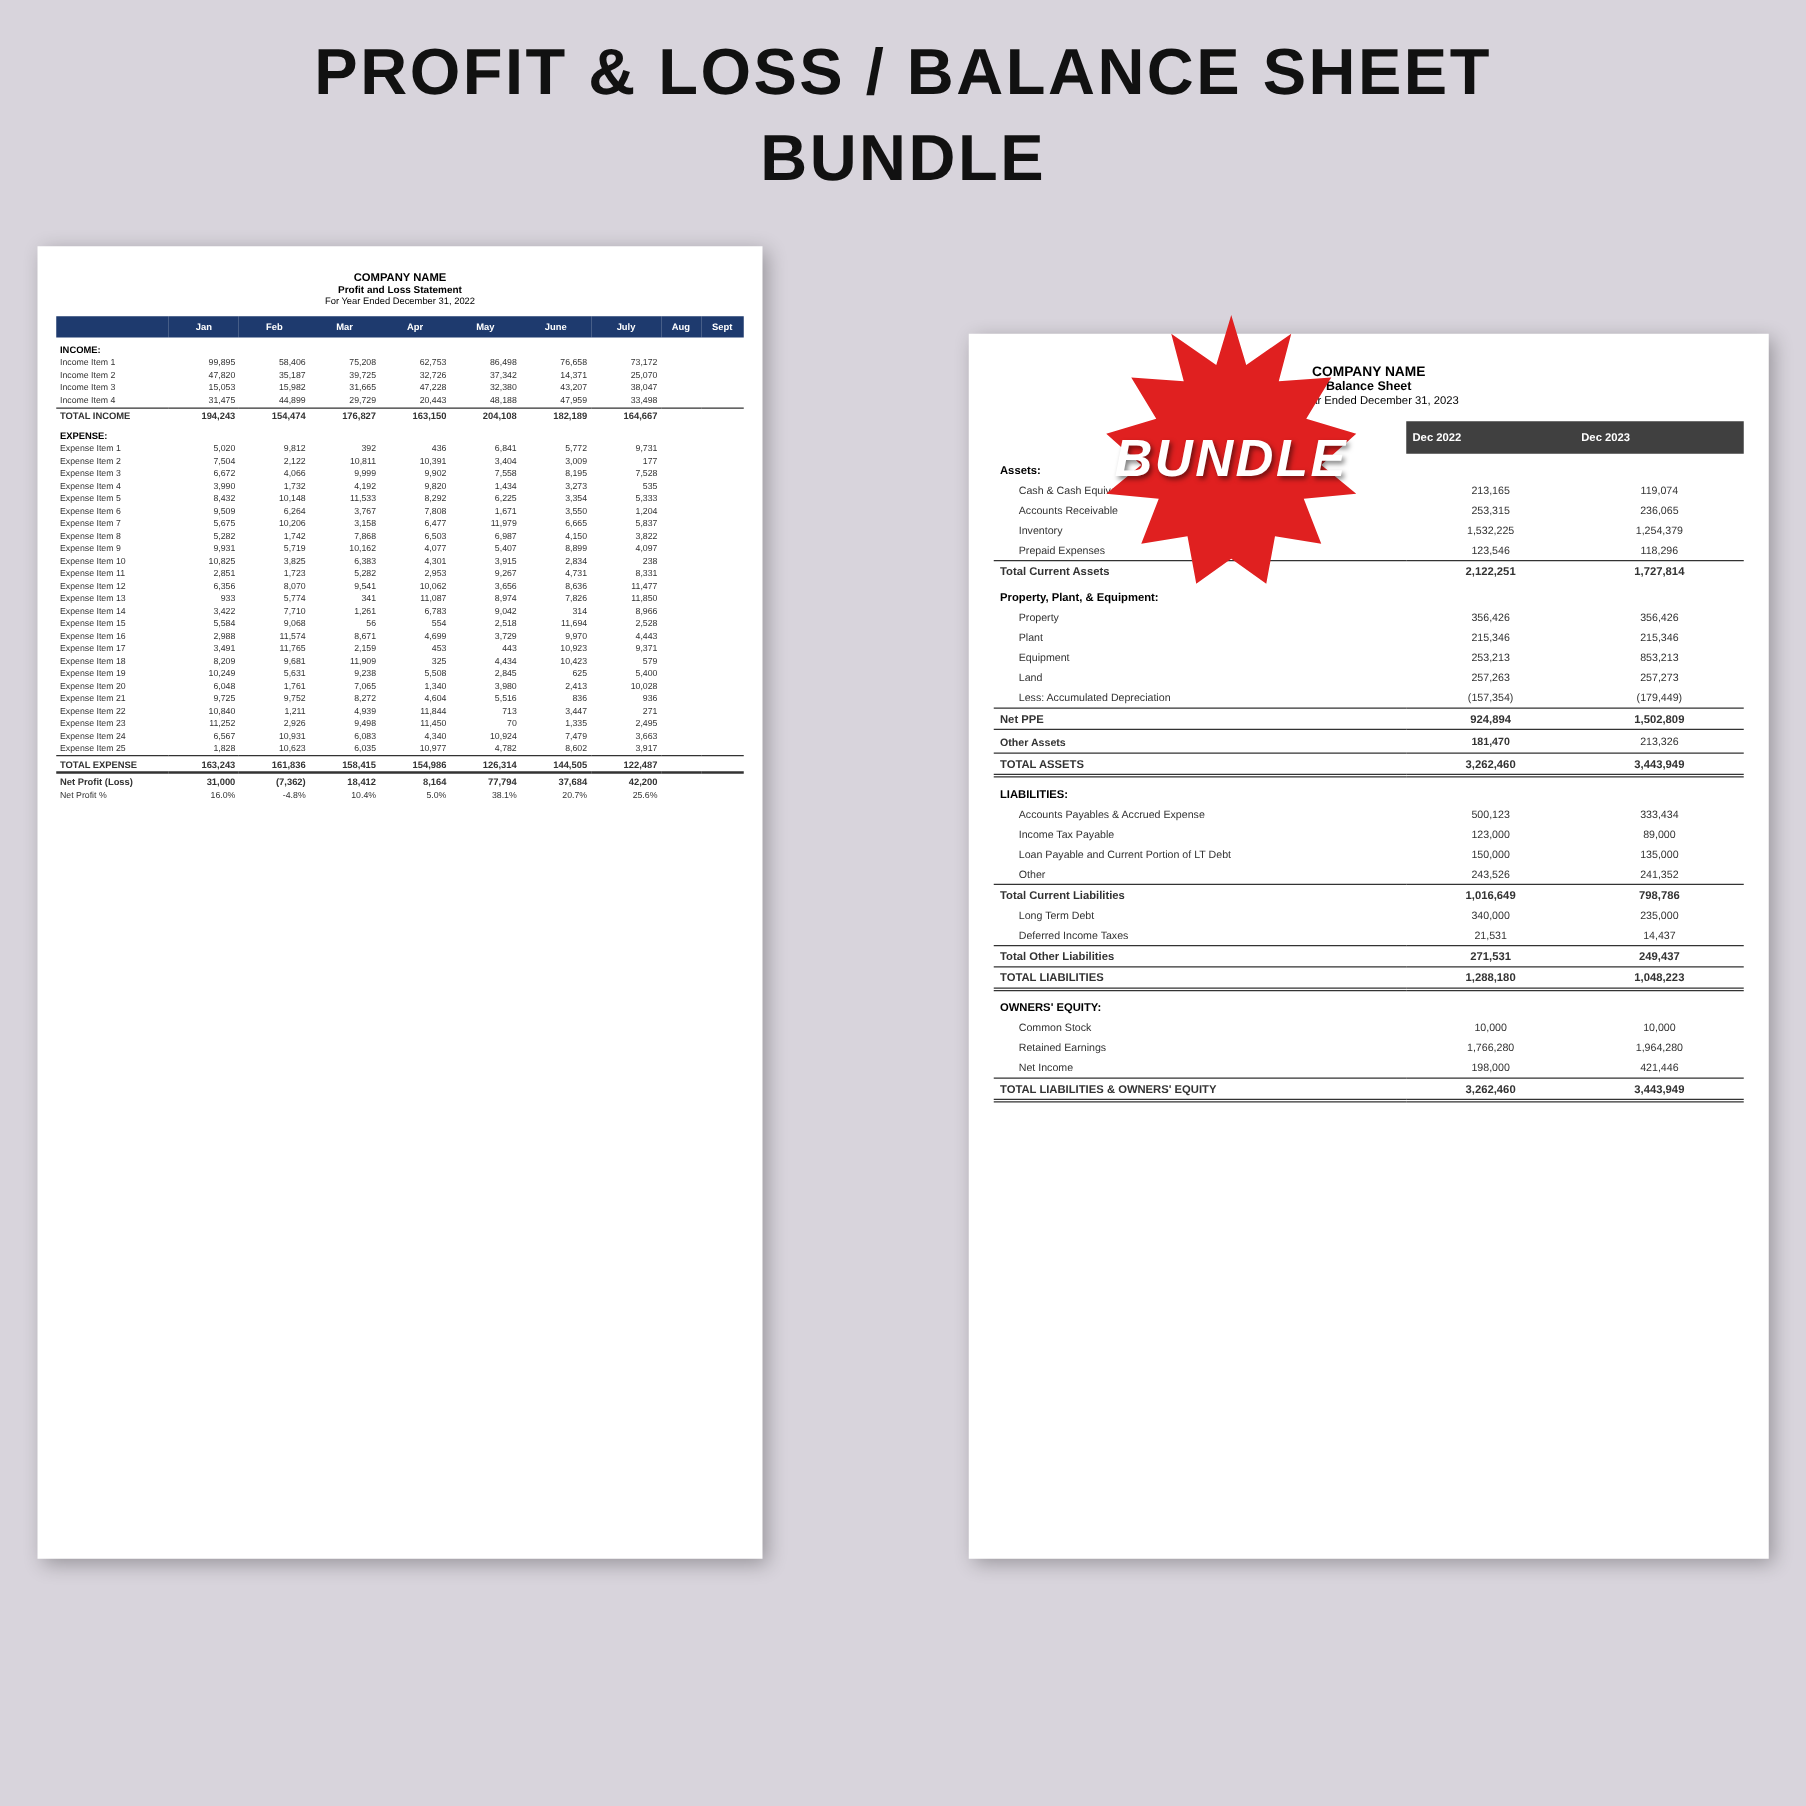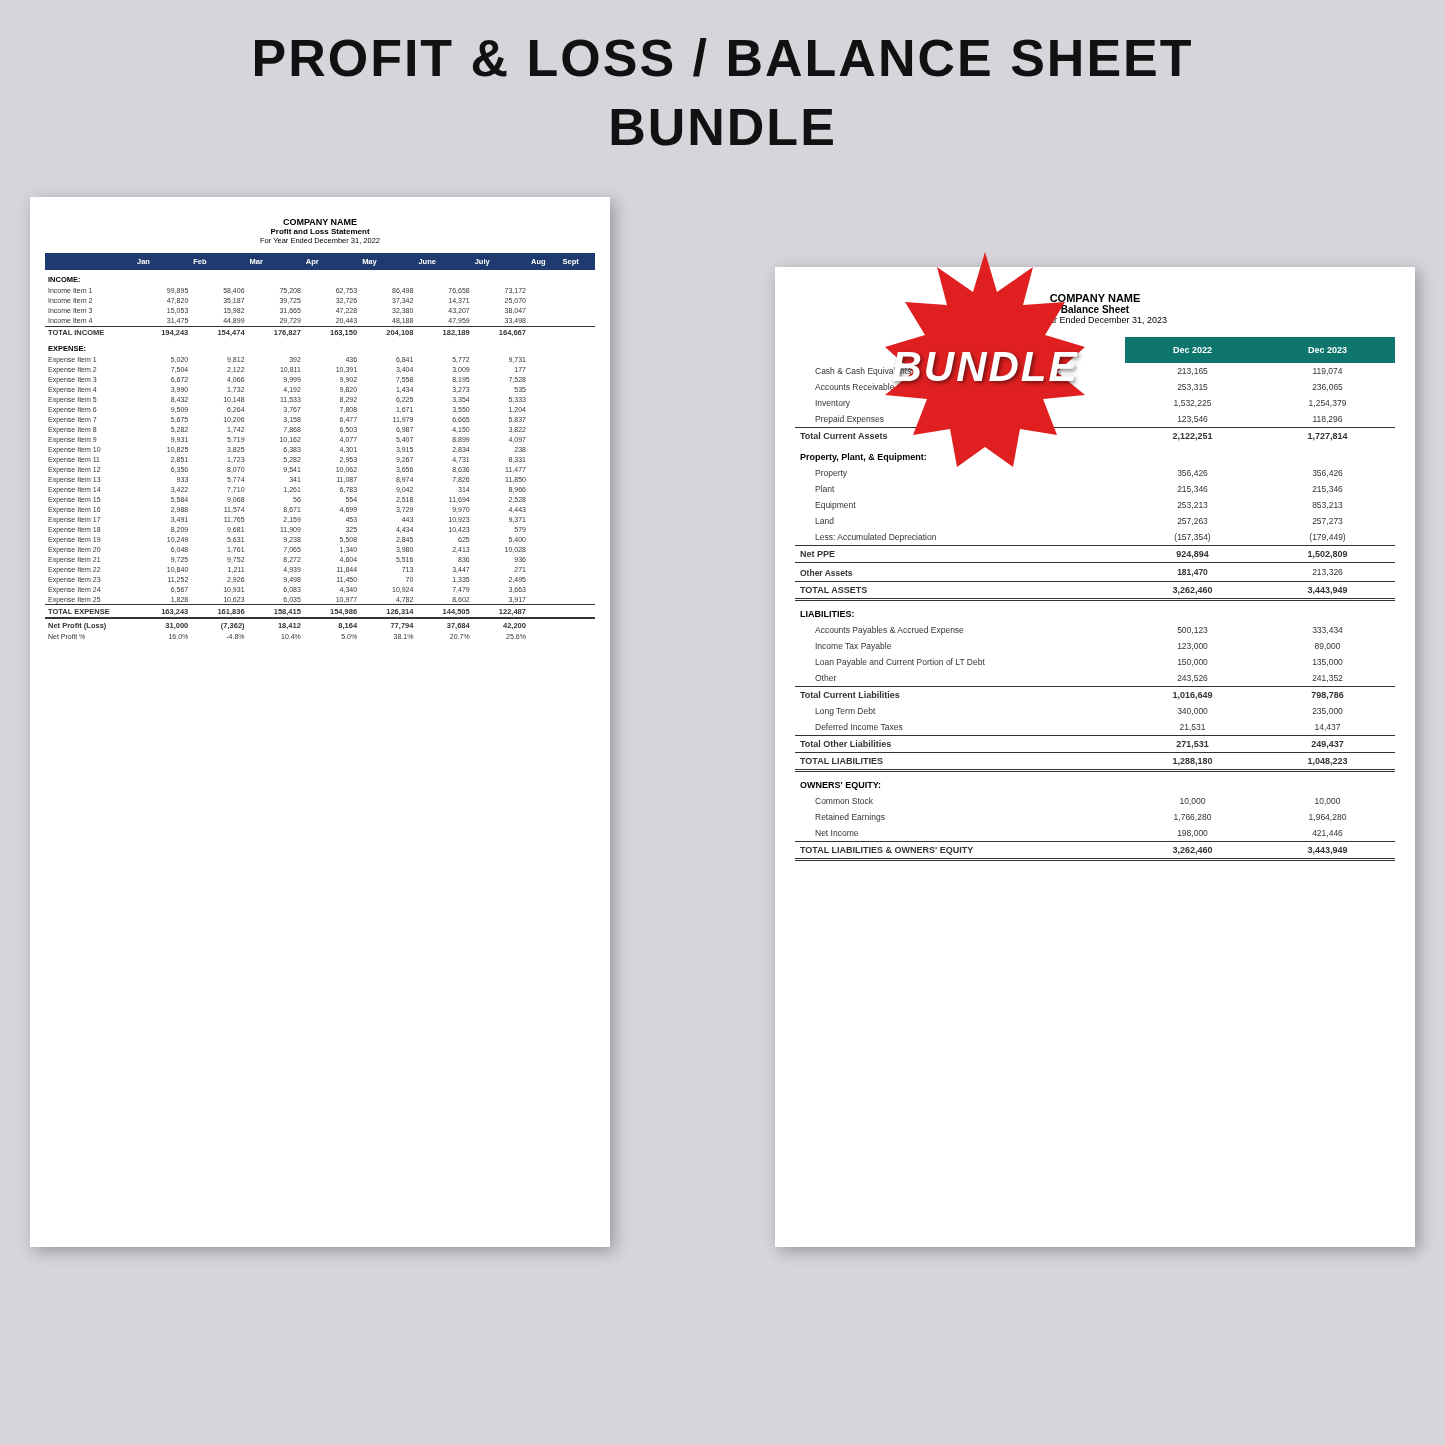--- a/index.html
+++ b/index.html
@@ -76,21 +76,21 @@
 
     .pl-table {
       width: 100%;
       border-collapse: collapse;
       font-size: 7px;
     }
 
     .pl-table th {
       background: #1e3a6e;
       color: white;
-      text-align: left;
+      text-align: center;
       padding: 4px 2px;
       font-size: 7.5px;
       font-weight: bold;
     }
 
     .pl-table td {
       padding: 1.5px 3px;
       font-size: 7px;
       color: #333;
     }
@@ -156,23 +156,23 @@
       font-size: 9px;
     }
 
     .bs-table {
       width: 100%;
       border-collapse: collapse;
       font-size: 8.5px;
     }
 
     .bs-table .header-row th {
-      background: #0f766e;
+      background: #404040;
       color: white;
-      text-align: center;
+      text-align: left;
       padding: 8px 5px;
       font-size: 9px;
       font-weight: bold;
     }
 
     .bs-table .header-row th:first-child {
       text-align: left;
       background: white;
       color: white;
     }
@@ -703,20 +703,23 @@
     <table class="bs-table">
       <thead>
         <tr class="header-row">
           <th></th>
           <th>Dec 2022</th>
           <th>Dec 2023</th>
         </tr>
       </thead>
       <tbody>
 
+        <tr class="bs-section-header">
+          <td colspan="3">Assets:</td>
+        </tr>
         <tr class="bs-indent">
           <td>Cash &amp; Cash Equivalents</td>
             <td>213,165</td>
             <td>119,074</td>
         </tr>
         <tr class="bs-indent">
           <td>Accounts Receivable</td>
             <td>253,315</td>
             <td>236,065</td>
         </tr>

